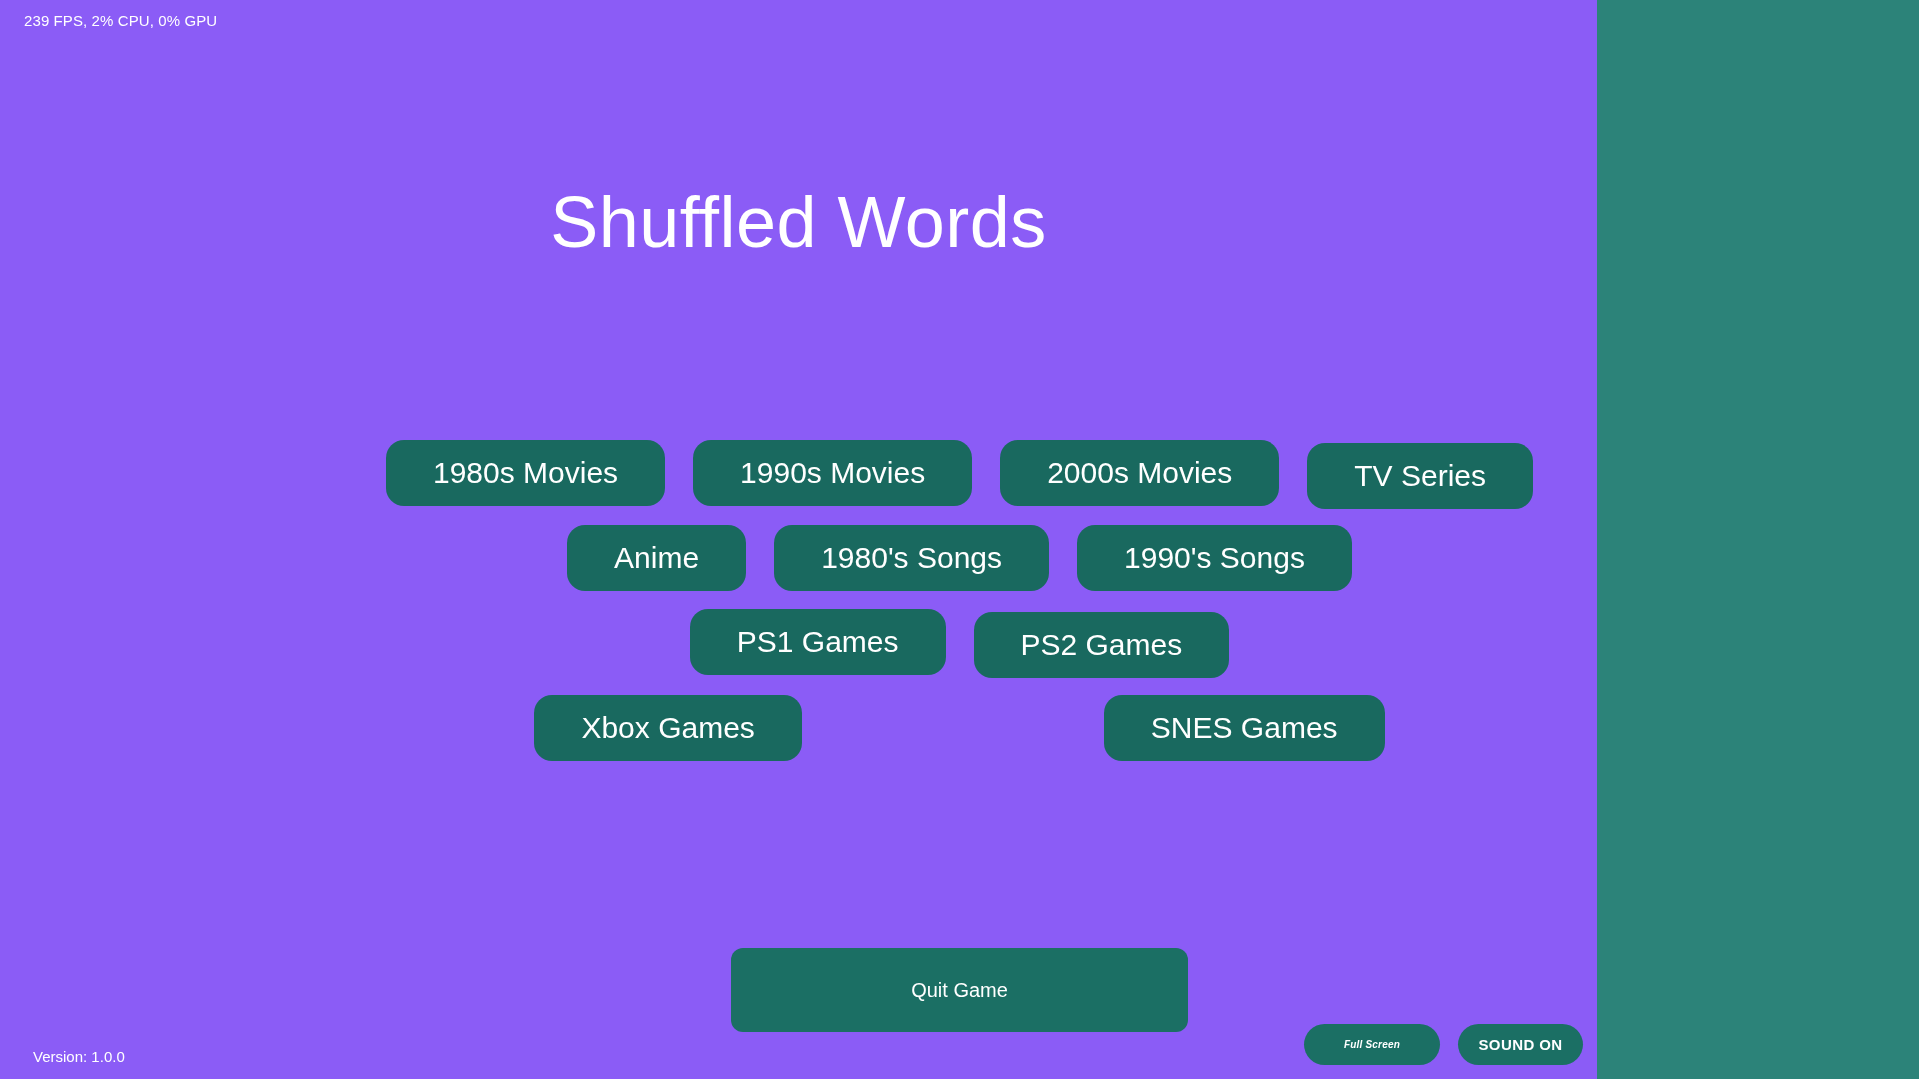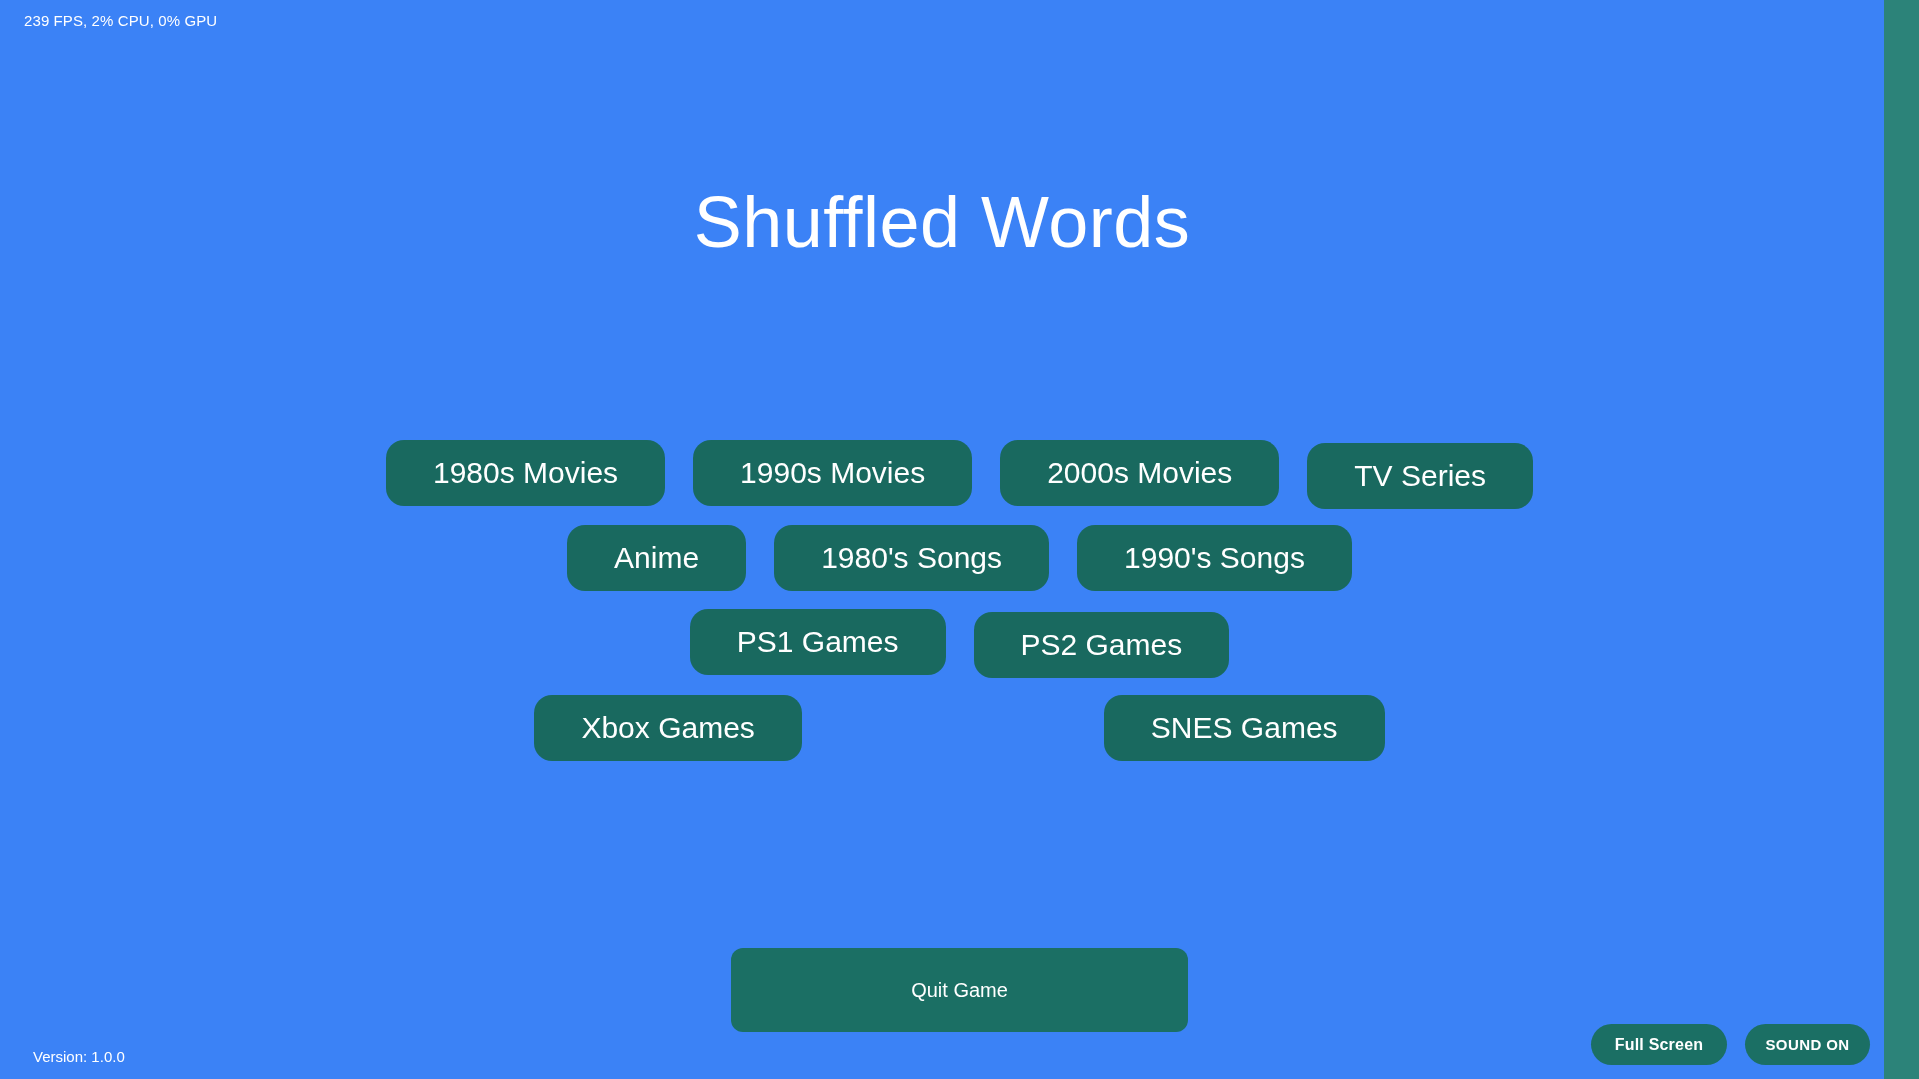--- a/index.html
+++ b/index.html
@@ -11,23 +11,23 @@
     width: 1919px;
     height: 1079px;
     overflow: hidden;
     background: #2c8379;
     font-family: "Liberation Sans", sans-serif;
     -webkit-font-smoothing: antialiased;
   }
 
   #screen {
     position: relative;
-    width: 1884px;
+    width: 1597px;
     height: 1079px;
-    background: #3b82f6;
+    background: #8b5cf6;
   }
 
   
   #fps-overlay {
     position: absolute;
     left: 24px;
     top: 12px;
     color: #ffffff;
     font-size: 15px;
     line-height: 18px;
@@ -152,23 +152,24 @@
     cursor: pointer;
     display: inline-flex;
     align-items: center;
     justify-content: center;
     height: 41px;
     white-space: nowrap;
     user-select: none;
   }
   #fullscreen-button {
     width: 136px;
-    font-size: 16px;
+    font-size: 10px;
     font-weight: bold;
     letter-spacing: 0.2px;
+    font-style: italic;
   }
   #sound-button {
     width: 125px;
     font-size: 15px;
     font-weight: bold;
     letter-spacing: 0.4px;
   }
 </style>
 </head>
 <body>

